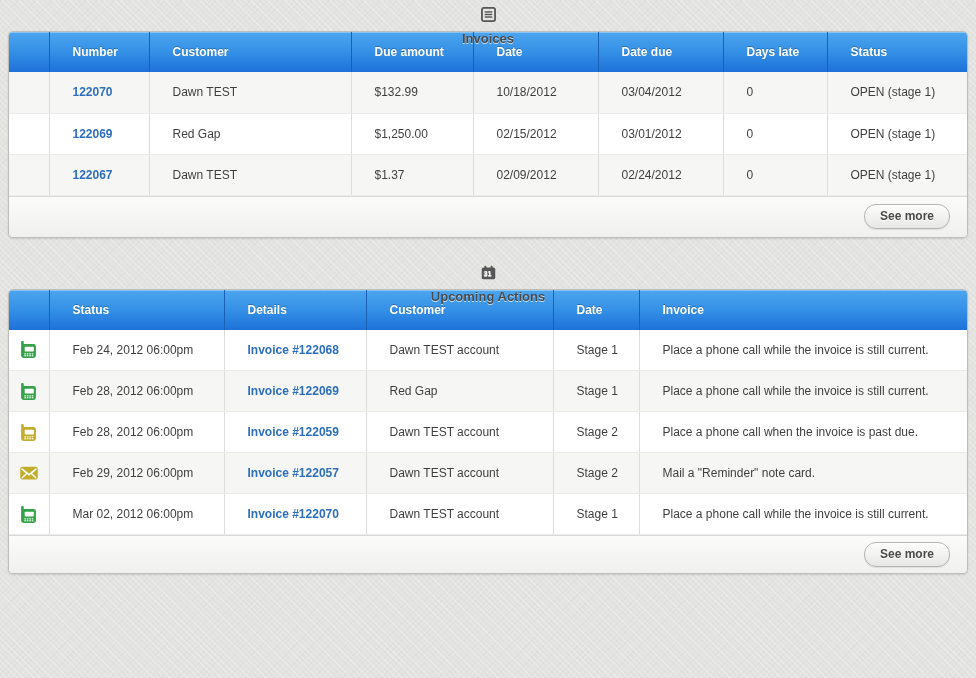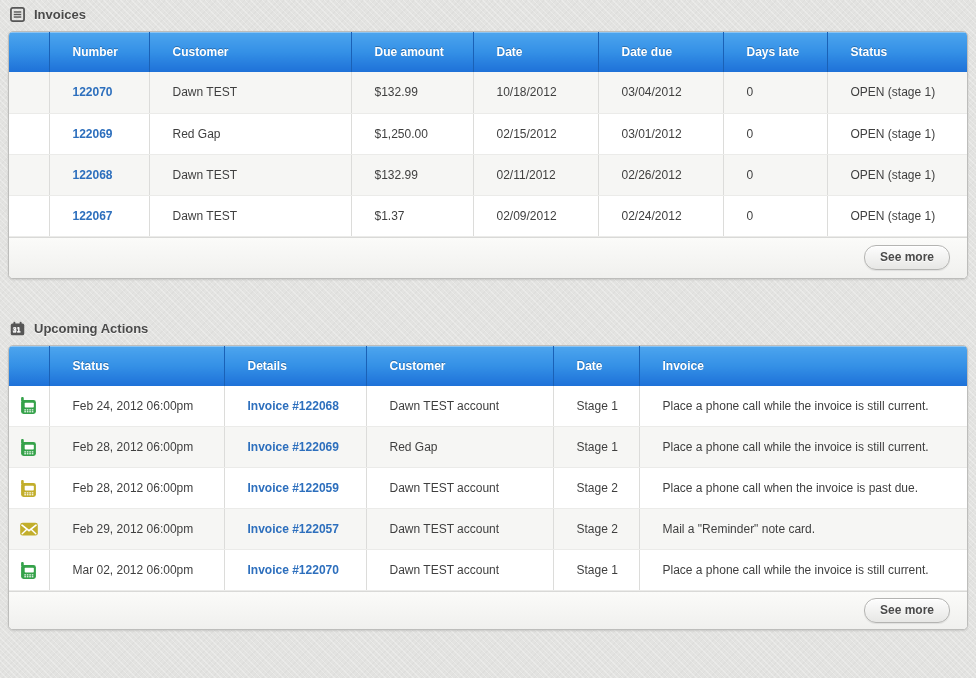--- a/index.html
+++ b/index.html
@@ -13,22 +13,23 @@
     color:#444;
   }
   .page{ padding:0 8px; }
 
   
   .section-title{
     display:flex; align-items:center; gap:9px;
     padding:7px 2px 9px 2px; height:31px;
     font-size:13px; font-weight:bold; color:#4a4a4a;
     text-shadow:0 1px 0 rgba(255,255,255,.7);
-  }
-  .section-title.second{ margin-top:35px; }
+    flex-direction:column;
+  }
+  .section-title.second{ margin-top:20px; }
   .title-icon{ display:inline-flex; }
 
   
   .panel{
     background:#fff;
     border:1px solid #bdbdbb;
     border-radius:5px;
     overflow:hidden;
     box-shadow:0 1px 2px rgba(0,0,0,.12);
   }
@@ -144,30 +145,20 @@
           <td><a class="inv-link">122069</a></td>
           <td>Red Gap</td>
           <td>$1,250.00</td>
           <td>02/15/2012</td>
           <td>03/01/2012</td>
           <td>0</td>
           <td>OPEN (stage 1)</td>
         </tr>
         <tr>
           <td></td>
-          <td><a class="inv-link">122068</a></td>
-          <td>Dawn TEST</td>
-          <td>$132.99</td>
-          <td>02/11/2012</td>
-          <td>02/26/2012</td>
-          <td>0</td>
-          <td>OPEN (stage 1)</td>
-        </tr>
-        <tr>
-          <td></td>
           <td><a class="inv-link">122067</a></td>
           <td>Dawn TEST</td>
           <td>$1.37</td>
           <td>02/09/2012</td>
           <td>02/24/2012</td>
           <td>0</td>
           <td>OPEN (stage 1)</td>
         </tr>
       </tbody>
     </table>

